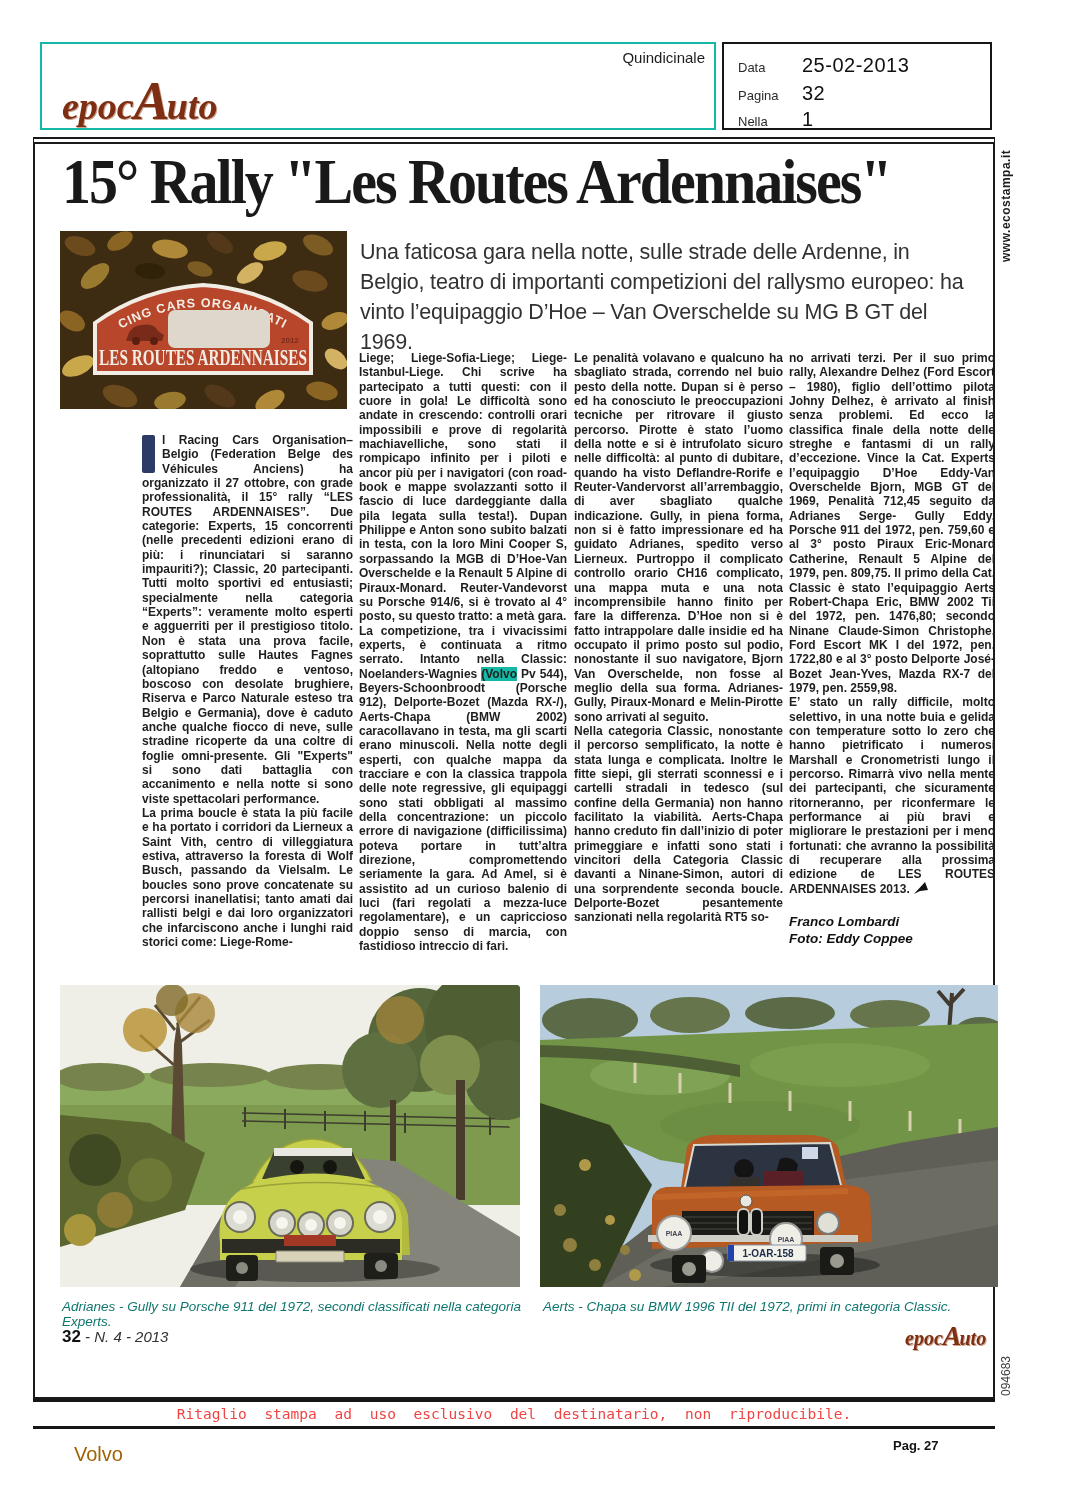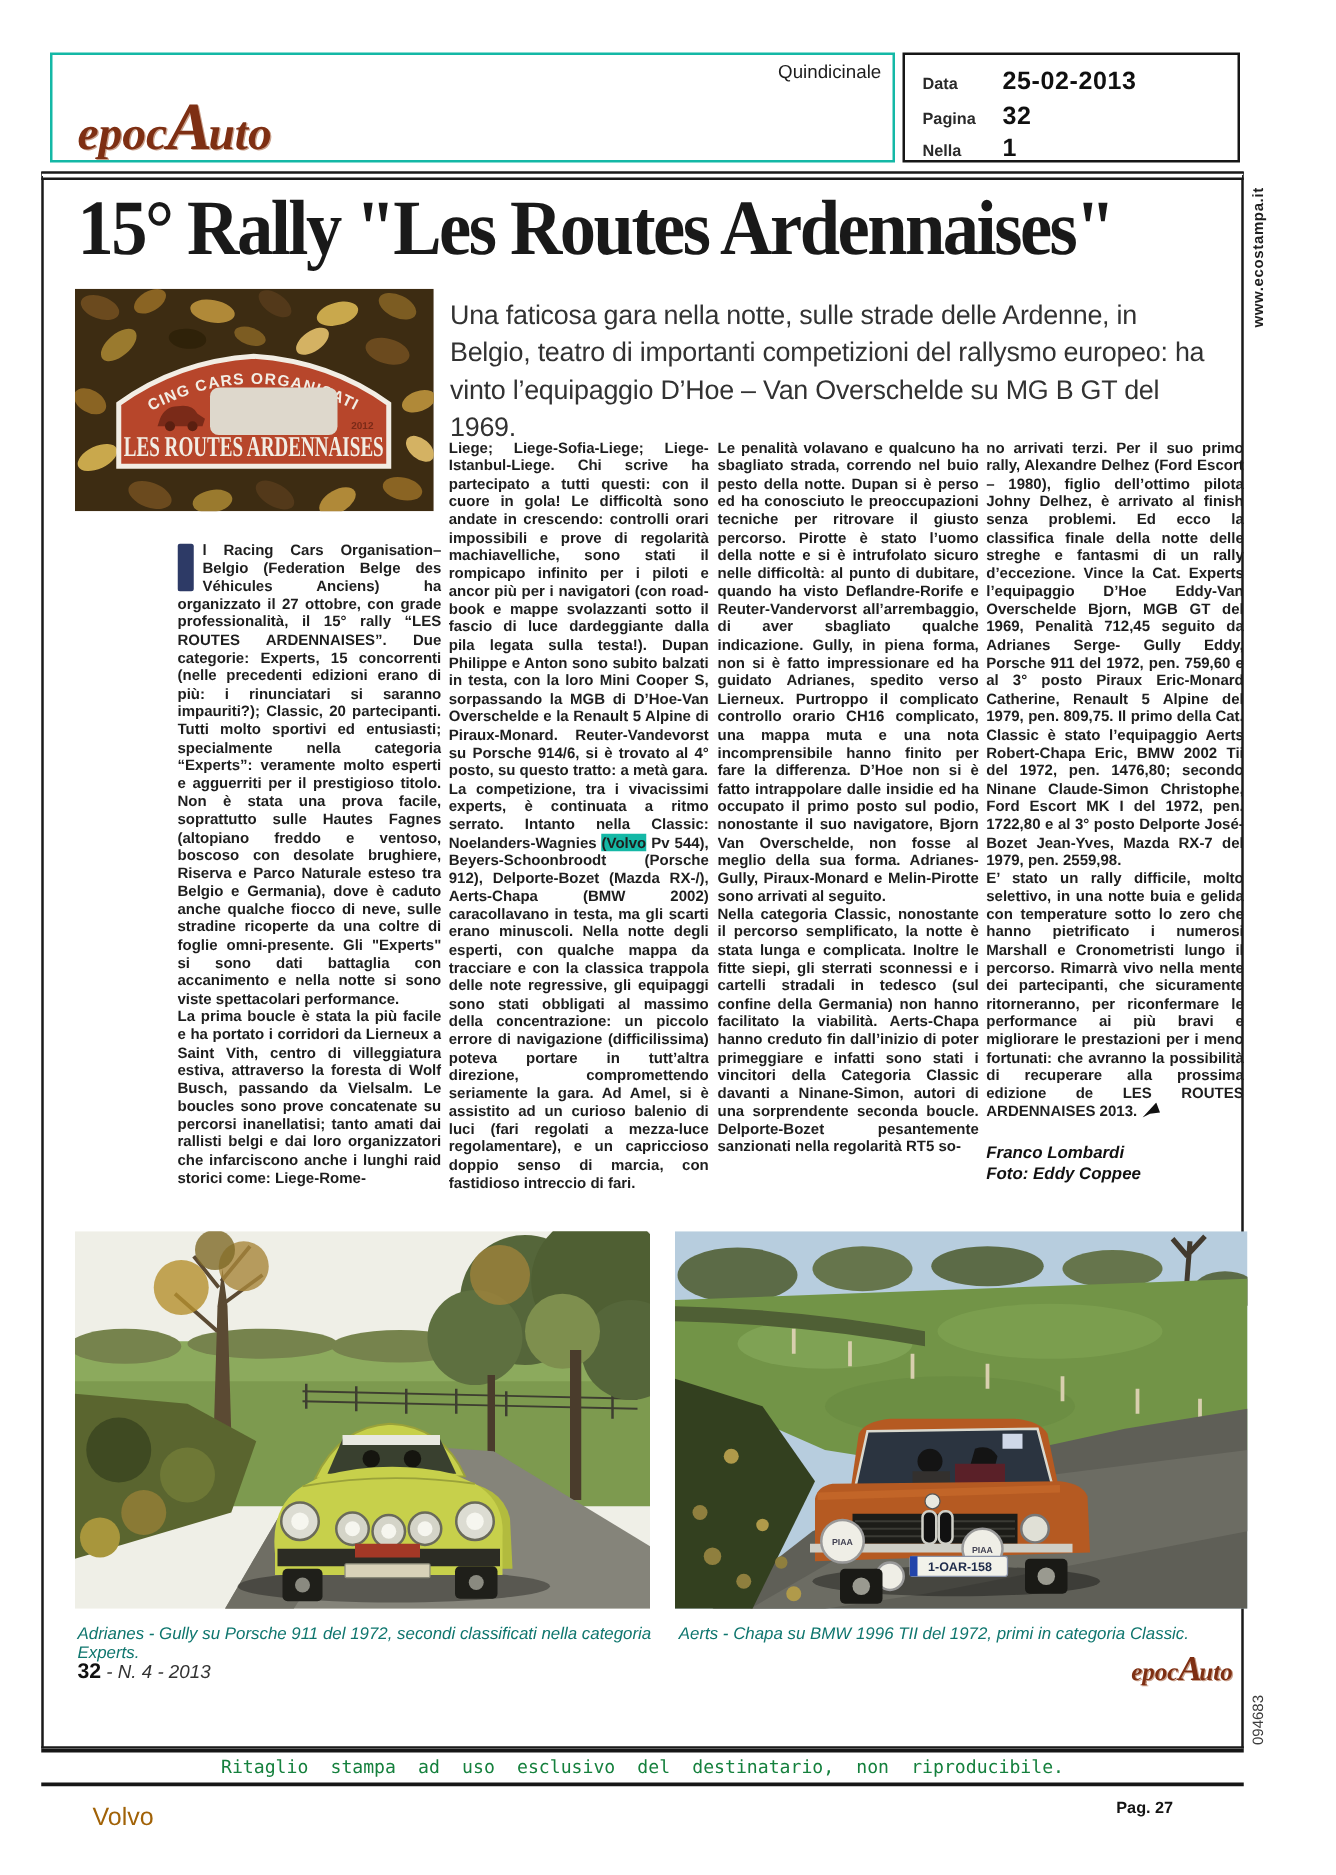--- a/index.html
+++ b/index.html
@@ -8,21 +8,21 @@
           font-family:"Liberation Sans", sans-serif; color:#222; }
 
   
   .box-left  { position:absolute; left:40px; top:42px; width:676px; height:88px; border:2px solid #14b8a6; background:#fff; }
   .box-right { position:absolute; left:722px; top:42px; width:270px; height:88px; border:2px solid #161616; background:#fff; }
   .frequency { position:absolute; right:9px; top:5px; font-size:15px; color:#1c1c1c; }
   .logo { font-family:"Liberation Serif", serif; font-style:italic; font-weight:bold; color:#7e2f13;
           text-shadow:1px 1px 0 #caa28e; white-space:nowrap; }
   .logo-main { position:absolute; left:20px; top:26px; font-size:38px; }
   .logo-main .bigA { font-size:54px; letter-spacing:-3px; }
-  .meta-row { position:absolute; left:14px; display:flex; align-items:baseline;font-weight:bold; }
+  .meta-row { position:absolute; left:14px; display:flex; align-items:baseline; }
   .meta-row .lbl { width:64px; font-size:13px; color:#2a2a2a; }
   .meta-row .val { font-size:20px; color:#101010; letter-spacing:.5px; }
   .r1 { top:10px; } .r2 { top:38px; } .r3 { top:64px; }
 
   
   .main-frame { position:absolute; left:33px; top:137px; width:962px; height:1262px;
                 border:2px solid #1a1a1a; border-top:7px double #1a1a1a; }
   .v-site { position:absolute; left:999px; top:142px; height:120px; writing-mode:vertical-rl;
             transform:rotate(180deg); font-size:12px; font-weight:bold; color:#1e1e1e; letter-spacing:.5px; }
   .v-code { position:absolute; left:999px; top:1328px; height:68px; writing-mode:vertical-rl;
@@ -57,21 +57,21 @@
   .byline { margin-top:15px; font-weight:bold; font-style:italic; font-size:13.5px; line-height:17px; color:#111; }
 
   
   .issue-line { position:absolute; left:62px; top:1327px; font-size:15px; color:#333; font-style:italic; }
   .issue-line .num { font-style:normal; font-weight:bold; font-size:17px; color:#111; }
   .logo-footer { position:absolute; left:905px; top:1320px; font-size:20px; }
   .logo-footer .bigA { font-size:28px; letter-spacing:-2px; }
   .strip { position:absolute; left:33px; top:1399px; width:962px; height:30px;
            border-top:3px solid #161616; border-bottom:3px solid #161616; background:#fff;
            display:flex; align-items:center; justify-content:center;
-           font-family:"DejaVu Sans Mono", monospace; font-size:14.5px; word-spacing:9px; color:#15803d; }
+           font-family:"DejaVu Sans Mono", monospace; font-size:14.5px; word-spacing:9px; color:#ef4444; }
   .outlet { position:absolute; left:74px; top:1443px; font-size:20px; color:#a16207; }
   .pageref { position:absolute; left:893px; top:1438px; font-size:13px; font-weight:bold; color:#131313; }
 </style>
 </head>
 <body>
 
 <div class="page">
 
   <div class="box-left">
     <span class="frequency">Quindicinale</span>

